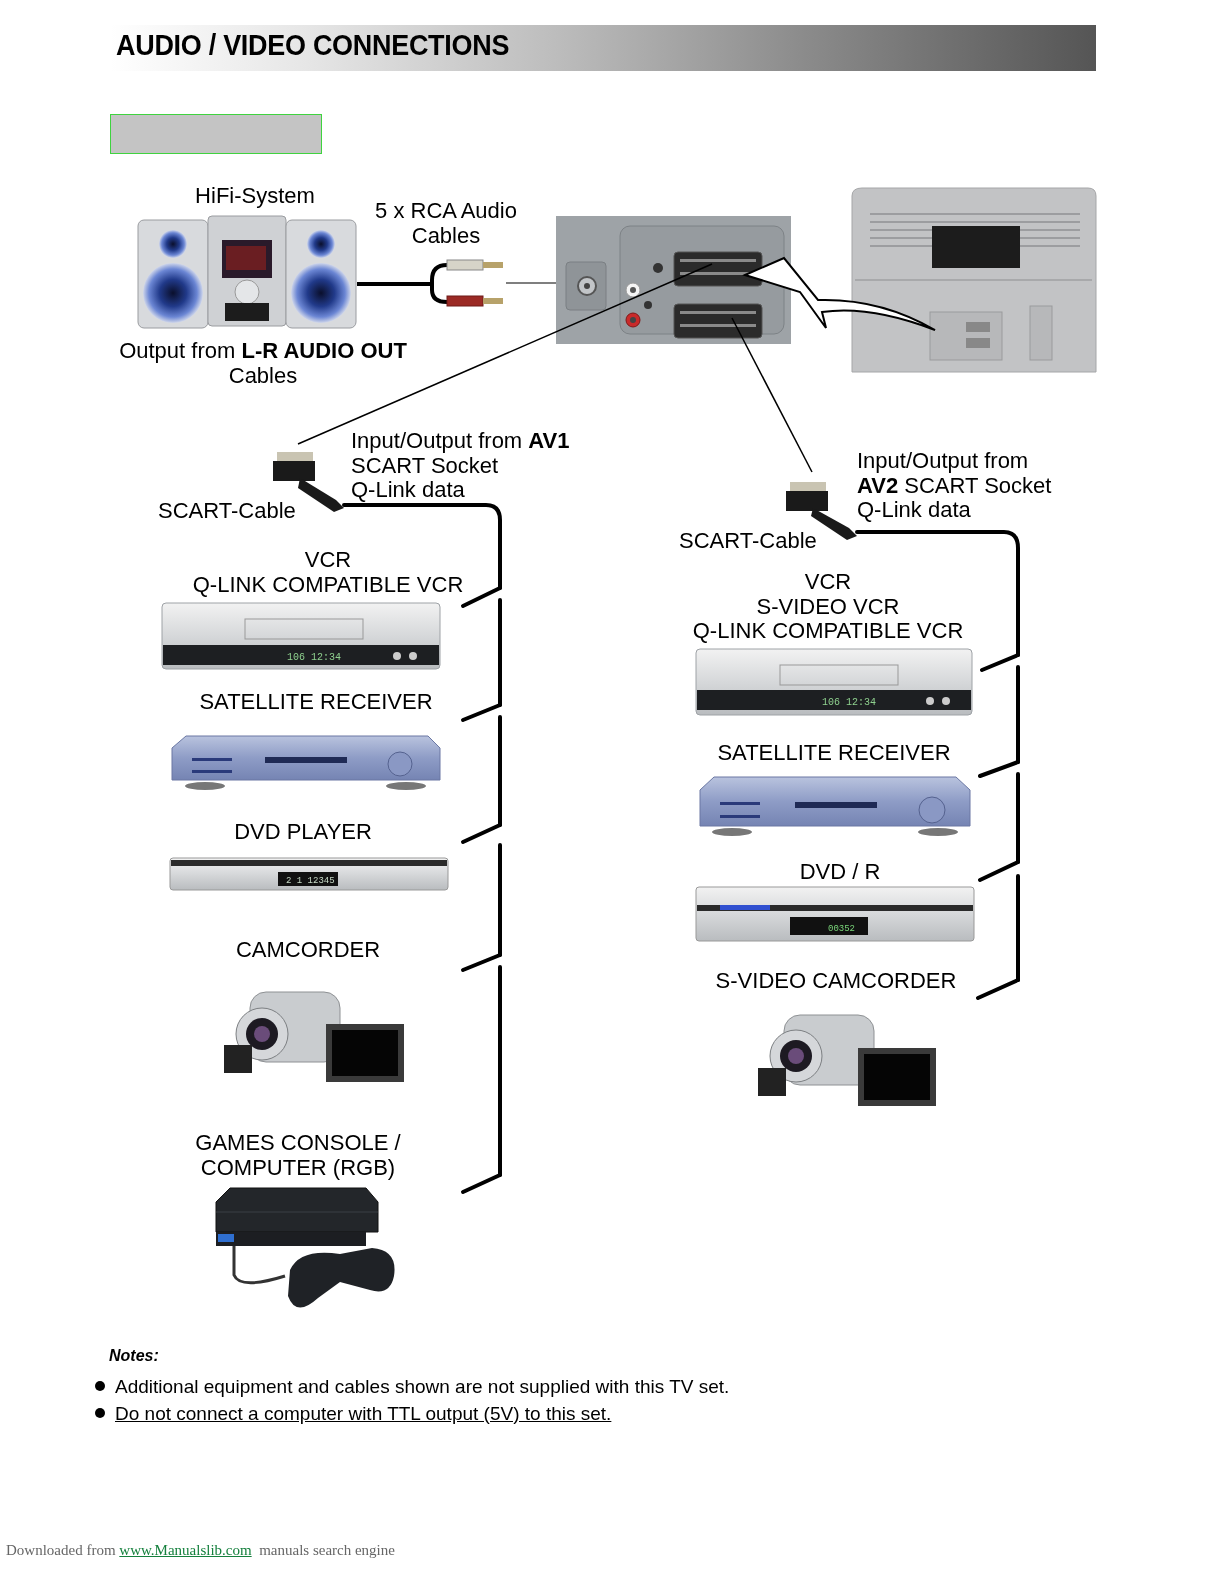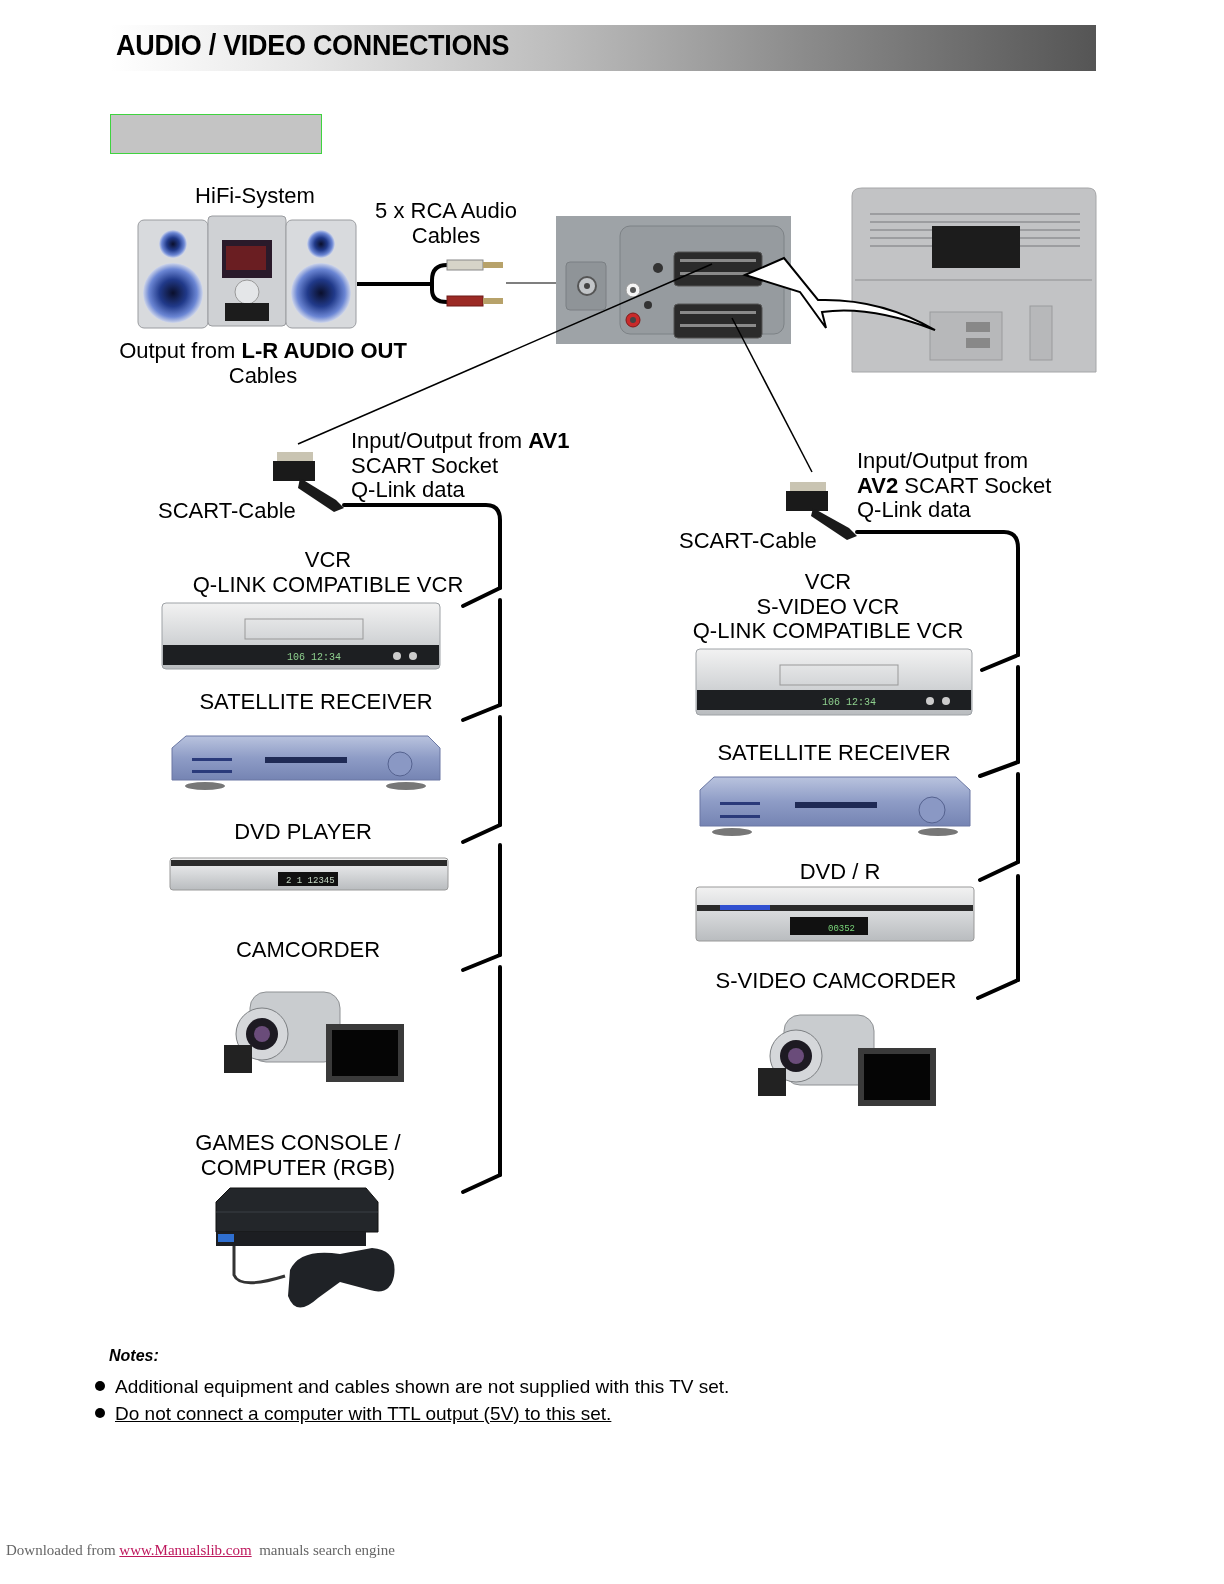--- a/index.html
+++ b/index.html
@@ -12,21 +12,21 @@
     transform: scaleX(0.93); transform-origin: left center; white-space: nowrap; }
   .green-box { left: 110px; top: 114px; width: 210px; height: 38px; background: #c4c4c4; border: 1.5px solid #3fd33f; }
   .label { font-size: 22px; line-height: 24.5px; white-space: nowrap; }
   .center { text-align: center; }
   .bold { font-weight: bold; }
   svg.overlay { position: absolute; left: 0; top: 0; }
   .notes-title { left: 109px; top: 1347px; font-size: 16px; font-weight: bold; font-style: italic; }
   .note { left: 95px; font-size: 19px; white-space: nowrap; }
   .note .bullet { display: inline-block; width: 10px; height: 10px; border-radius: 50%; background: #000; margin-right: 10px; vertical-align: middle; position: relative; top: -2px; }
   .footer { left: 6px; top: 1542px; font-family: "Liberation Serif", "DejaVu Serif", serif; font-size: 15px; color: #666; white-space: nowrap; }
-  .footer a { color: #be185d; text-decoration: underline; margin-top: 16px; }
+  .footer a { color: #15803d; text-decoration: underline; margin-top: 16px; }
 </style>
 </head>
 <body>
 
 <div class="abs header-bar"></div>
 <div class="abs header-title">AUDIO / VIDEO CONNECTIONS</div>
 <div class="abs green-box"></div>
 
 <svg class="overlay" width="1224" height="1584" viewBox="0 0 1224 1584">
   <defs>

